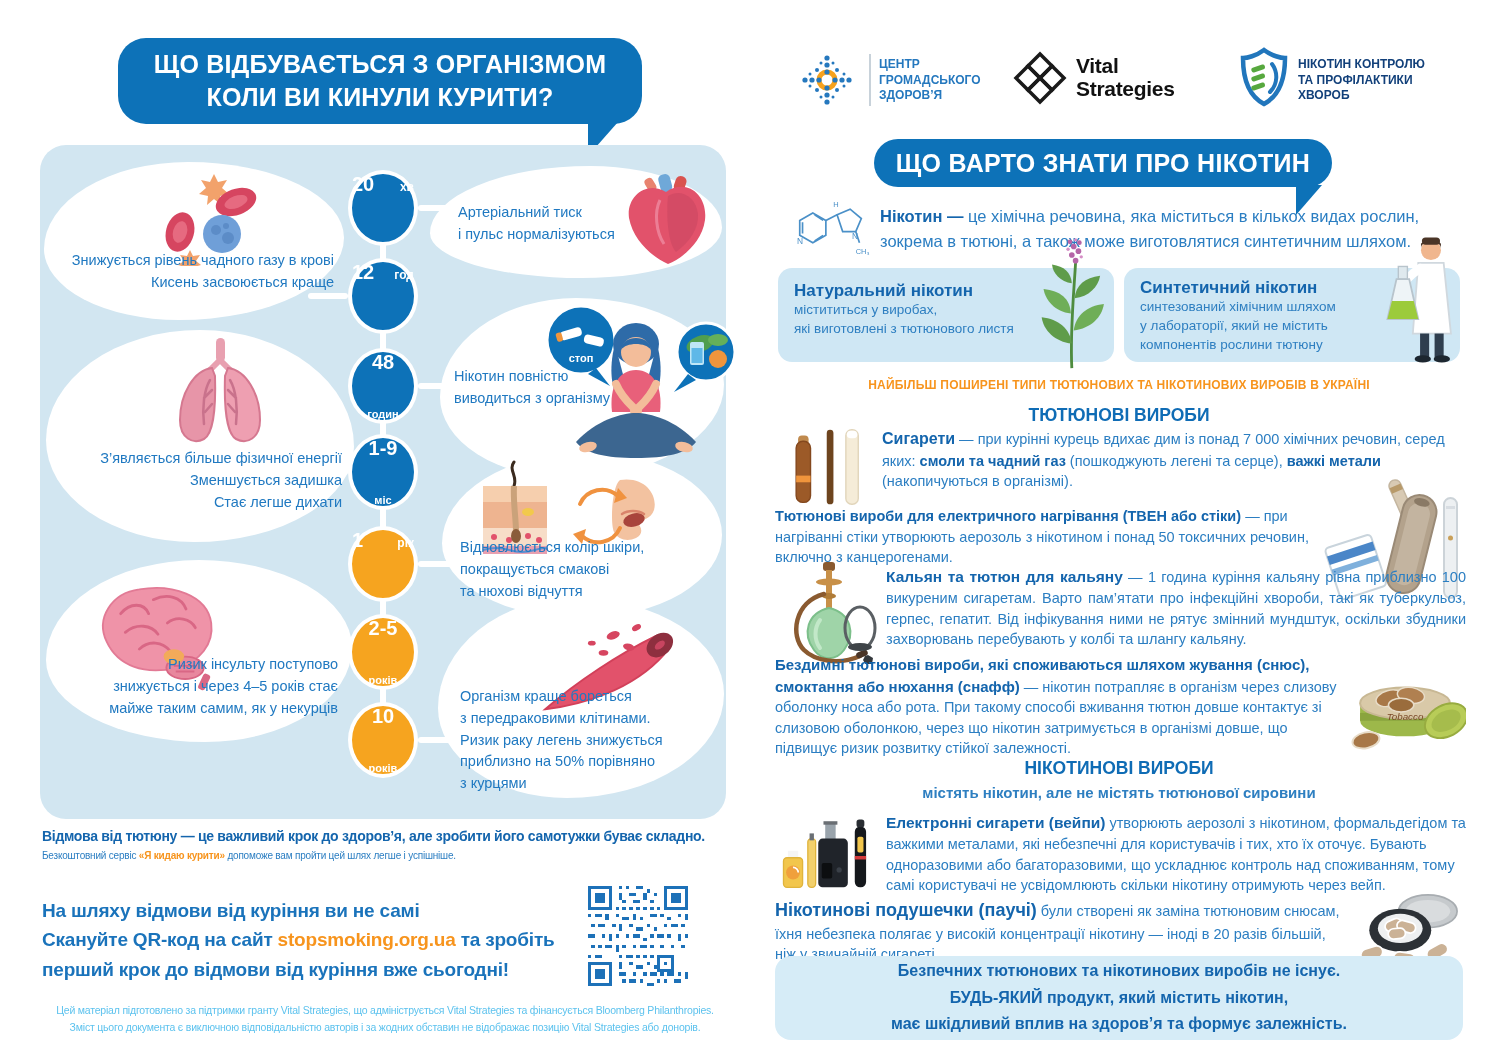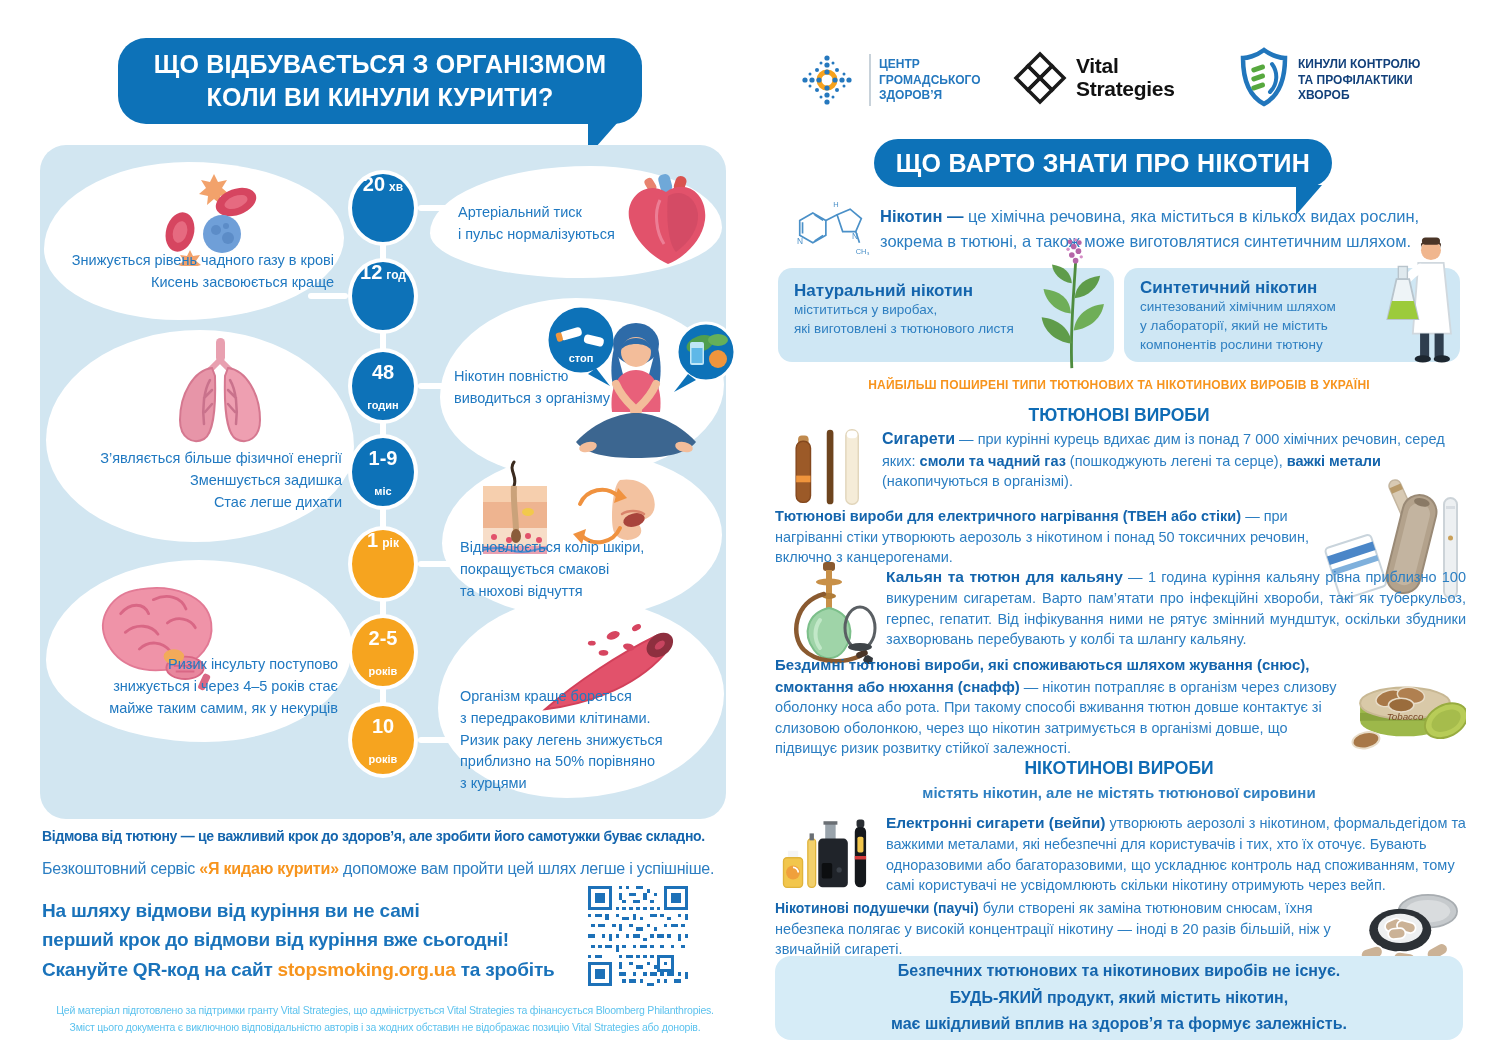--- a/index.html
+++ b/index.html
@@ -10,32 +10,32 @@
   
   .panel{position:absolute;left:40px;top:145px;width:686px;height:674px;background:#d2e6f1;border-radius:26px}
   .cloud{position:absolute;background:#fff;border-radius:48% 52% 55% 45%/55% 48% 52% 45%}
   .title-bubble{position:absolute;left:118px;top:38px;width:524px;height:86px;background:#0d72b8;border-radius:28px;
     display:flex;align-items:center;justify-content:center;text-align:center;color:#fff;font-weight:bold;
     font-size:25px;line-height:1.32;letter-spacing:.2px}
   .btail{position:absolute;width:0;height:0}
   .vline{position:absolute;width:6px;background:#fff;border-radius:3px}
   .hline{position:absolute;height:6px;background:#fff;border-radius:3px}
   .tcircle{position:absolute;width:70px;height:76px;border-radius:50%;border:4px solid #fff;box-sizing:border-box;
-    display:flex;flex-direction:column;align-items:center;justify-content:center;color:#fff;font-weight:bold;z-index:3}
+    display:flex;flex-direction:column;align-items:center;justify-content:space-between;color:#fff;font-weight:bold;z-index:3}
   .tcircle.blue{background:#0d72b8}
   .tcircle.orange{background:#f6a41f}
   .tcircle .num{font-size:20px;line-height:1}
   .tcircle .unit{font-size:11px;margin-top:18px;line-height:1}
   .tcircle.inline{flex-direction:row;align-items:baseline;gap:4px}
   .tcircle.inline .unit{font-size:12px;margin-top:0}
   .cloudtext{position:absolute;font-size:14.5px;color:#2079c1;line-height:1.5;white-space:pre-line;z-index:2}
   .r{text-align:right}
   
   .quitbold{font-size:14px;font-weight:bold;color:#1465ad;letter-spacing:-.3px}
-  .quitreg{font-size:16px;color:#2b7ec2;letter-spacing:-.2px;margin-top:16px}
+  .quitreg{font-size:10px;color:#2b7ec2;letter-spacing:-.2px;margin-top:6px}
   .olink{color:#f7941d;font-weight:bold;cursor:pointer}
   .qrtext{font-size:19px;font-weight:bold;color:#1a73bb;line-height:1.55;letter-spacing:-.2px}
   .footer{font-size:10.5px;color:#5cc2ee;text-align:center;line-height:1.6;letter-spacing:-.2px;white-space:pre-line}
   
   .banner{position:absolute;left:874px;top:139px;width:458px;height:48px;background:#0d72b8;border-radius:26px;
     display:flex;align-items:center;justify-content:center;color:#fff;font-weight:bold;font-size:25px;letter-spacing:.3px}
   .logotext{position:absolute;font-weight:bold;white-space:pre-line}
   .para{position:absolute;font-size:14.5px;color:#2b7ec2;line-height:1.42}
   .lead{font-weight:bold;color:#1465ad}
   .bb{font-weight:bold;color:#1465ad}
@@ -257,24 +257,24 @@
 з курцями</div>
 
 <div class="abs" style="left:42px;top:828px;width:692px">
   <div class="quitbold">Відмова від тютюну — це важливий крок до здоров’я, але зробити його самотужки буває складно.</div>
   <div class="quitreg">
     <span>Безкоштовний сервіс </span><span class="olink">«Я кидаю курити»</span><span> допоможе вам пройти цей шлях легше і успішніше.</span>
   </div>
 </div>
 <div class="abs qrtext" style="left:42px;top:896px;width:545px">
   <div>На шляху відмови від куріння ви не самі</div>
-  <div>перший крок до відмови від куріння вже сьогодні!</div>
   <div>
     <span>Скануйте QR-код на сайт </span><span class="olink">stopsmoking.org.ua</span><span> та зробіть</span>
   </div>
+  <div>перший крок до відмови від куріння вже сьогодні!</div>
 </div>
 <svg class="abs" style="left:588px;top:886px" width="100" height="100" viewBox="0 0 29 29" shape-rendering="crispEdges">
   <rect x="0" y="0" width="29" height="29" fill="#fff"></rect>
   <g fill="#1d71b8">
     <rect x="0" y="0" width="7" height="7"></rect>
       <rect x="1" y="1" width="5" height="5" fill="#fff"></rect>
       <rect x="2" y="2" width="3" height="3"></rect>
     <rect x="22" y="0" width="7" height="7"></rect>
       <rect x="23" y="1" width="5" height="5" fill="#fff"></rect>
       <rect x="24" y="2" width="3" height="3"></rect>
@@ -335,21 +335,21 @@
 Strategies</div>
 <svg class="abs" style="left:1238px;top:46px" width="52" height="62" viewBox="0 0 52 62">
   <path d="M26 4 C34 10 43 12 47 12 C47 34 41 50 26 58 C11 50 5 34 5 12 C9 12 18 10 26 4 Z" fill="none" stroke="#2176bc" stroke-width="4.5"></path>
   <g fill="#57a83e">
       <rect x="13" y="20" width="14" height="5" rx="2" transform="rotate(-18 20 22)"></rect>
       <rect x="13" y="29" width="14" height="5" rx="2" transform="rotate(-18 20 31)"></rect>
       <rect x="13" y="38" width="14" height="5" rx="2" transform="rotate(-18 20 40)"></rect>
     </g>
   <path d="M34 18 C40 26 40 38 32 46" stroke="#2176bc" stroke-width="4" fill="none" stroke-linecap="round"></path>
 </svg>
-<div class="logotext pre" style="left:1298px;top:57px;font-size:12px;color:#12407a;line-height:1.3">КИНУЛИ КОНТРОЛЮ
+<div class="logotext pre" style="left:1298px;top:57px;font-size:12px;color:#12407a;line-height:1.3">НІКОТИН КОНТРОЛЮ
 ТА ПРОФІЛАКТИКИ
 ХВОРОБ</div>
 
 <div class="banner">
     <span>ЩО ВАРТО ЗНАТИ ПРО НІКОТИН</span>
   </div>
 <div class="btail" style="left:1296px;top:185px;border-top:30px solid #0d72b8;border-right:26px solid transparent"></div>
 
 <svg class="abs" style="left:786px;top:198px" width="90" height="70" viewBox="0 0 95 75">
   <g stroke="#4a90c8" stroke-width="1.8" fill="none">
@@ -512,21 +512,21 @@
   <rect x="86" y="16" width="13" height="70" rx="6" fill="#15181c"></rect>
   <rect x="89" y="28" width="7" height="18" rx="2" fill="#f2c64c"></rect>
   <rect x="86" y="50" width="13" height="4" fill="#d33a3a"></rect>
   <rect x="88" y="8" width="9" height="9" rx="3" fill="#2a2e33"></rect>
 </svg>
 <div class="para" style="left:886px;top:812px;width:580px">
   <span class="lead" style="font-size:15.5px">Електронні сигарети (вейпи)</span><span> утворюють аерозолі з нікотином, формальдегідом та важкими металами, які небезпечні для користувачів і тих, хто їх оточує. Бувають одноразовими або багаторазовими, що ускладнює контроль над споживанням, тому самі користувачі не усвідомлюють скільки нікотину отримують через вейп.</span>
 </div>
 
 <div class="para" style="left:775px;top:898px;width:572px">
-  <span class="lead" style="font-size:14px">Нікотинові подушечки (паучі)</span><span> були створені як заміна тютюновим снюсам, їхня небезпека полягає у високій концентрації нікотину — іноді в 20 разів більшій, ніж у звичайній сигареті.</span>
+  <span class="lead" style="font-size:18px">Нікотинові подушечки (паучі)</span><span> були створені як заміна тютюновим снюсам, їхня небезпека полягає у високій концентрації нікотину — іноді в 20 разів більшій, ніж у звичайній сигареті.</span>
 </div>
 <svg class="abs" style="left:1352px;top:878px" width="112" height="94" viewBox="0 0 130 100">
   <ellipse cx="88" cy="34" rx="34" ry="19" fill="#c6cacd" stroke="#a8adb1" stroke-width="2"></ellipse>
   <ellipse cx="88" cy="34" rx="26" ry="13" fill="#d9dcde"></ellipse>
   <ellipse cx="56" cy="56" rx="36" ry="25" fill="#2c3136"></ellipse>
   <ellipse cx="56" cy="54" rx="26" ry="17" fill="#eef0f1"></ellipse>
   <g fill="#cbb296" stroke="#fff" stroke-width="2">
     <rect x="38" y="44" width="20" height="12" rx="6" transform="rotate(-25 48 50)"></rect>
     <rect x="52" y="46" width="22" height="12" rx="6" transform="rotate(15 63 52)"></rect>
     <rect x="42" y="54" width="20" height="12" rx="6" transform="rotate(-5 52 60)"></rect>

